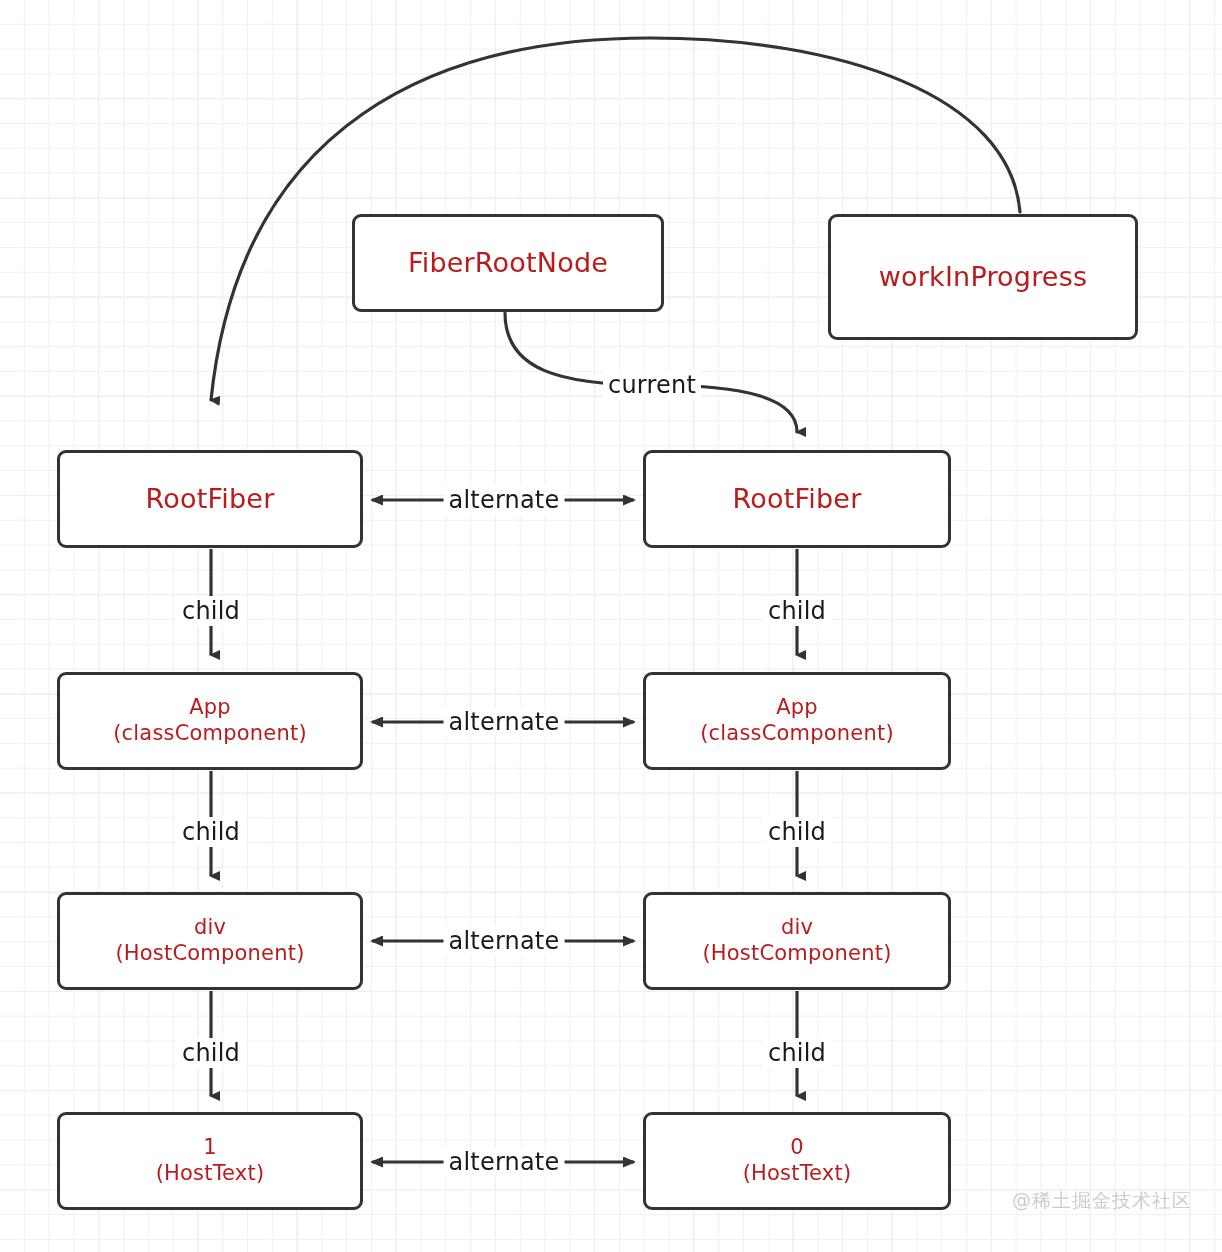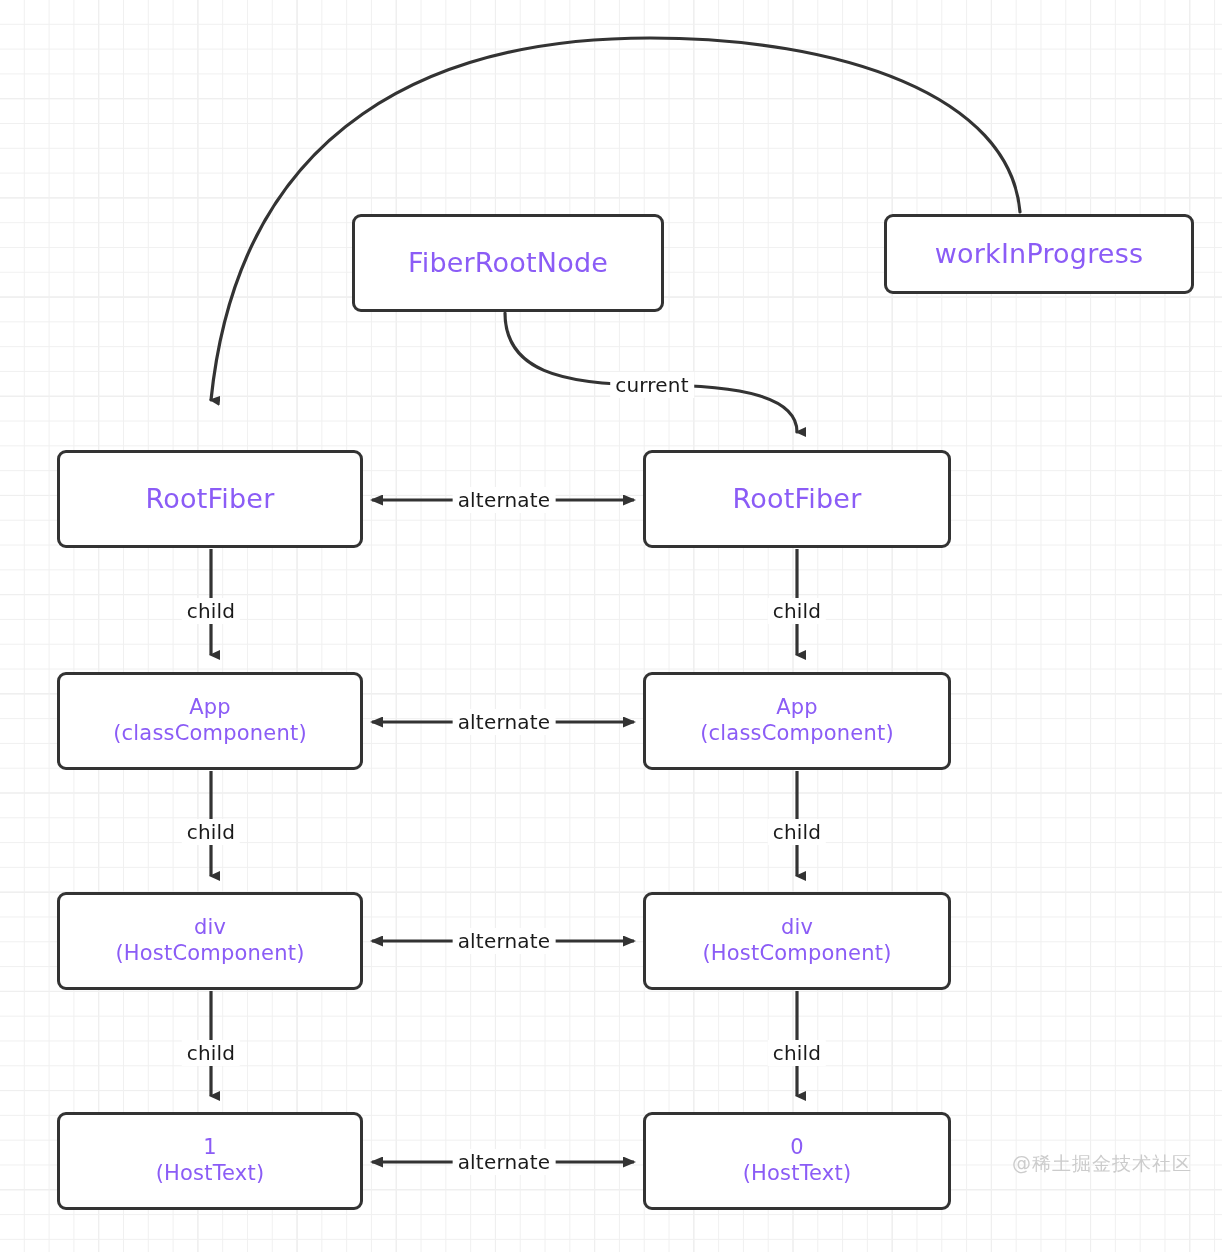--- a/index.html
+++ b/index.html
@@ -37,34 +37,34 @@
   .node {
     position: absolute;
     box-sizing: border-box;
     border: 3px solid #333333;
     border-radius: 9px;
     background: #ffffff;
     display: flex;
     flex-direction: column;
     align-items: center;
     justify-content: center;
-    color: #8b5cf6;
+    color: #b91c1c;
     font-family: "DejaVu Sans", "Liberation Sans", sans-serif;
     line-height: 1.22;
     letter-spacing: 0.2px;
   }
   .node .ln1 { font-size: 21px; }
   .node .ln2 { font-size: 21px; }
   .node.single .ln1 { font-size: 27px; }
 
   .edge-label {
     position: absolute;
     background: #ffffff;
     color: #1a1a1a;
-    font-size: 20px;
+    font-size: 24px;
     font-family: "DejaVu Sans", "Liberation Sans", sans-serif;
     line-height: 1;
     padding: 3px 5px;
     white-space: nowrap;
     transform: translate(-50%, -50%);
     letter-spacing: 0.2px;
   }
   .watermark {
     position: absolute;
     color: #cccccc;
@@ -131,21 +131,21 @@
     </g>
     <g>
       <line x1="372" y1="1162" x2="634" y2="1162" stroke="#333333" stroke-width="3" marker-start="url(#arrowStart)" marker-end="url(#arrowEnd)"></line>
     </g>
   </svg>
 
   <div class="node single" style="left:352px;top:214px;width:312px;height:98px;">
     <span class="ln1">FiberRootNode</span>
   </div>
 
-  <div class="node single" style="left:884px;top:214px;width:310px;height:80px;">
+  <div class="node single" style="left:828px;top:214px;width:310px;height:126px;">
     <span class="ln1">workInProgress</span>
   </div>
 
   <div class="node single" style="left:57px;top:450px;width:306px;height:98px;">
     <span class="ln1">RootFiber</span>
   </div>
 
   <div class="node single" style="left:643px;top:450px;width:308px;height:98px;">
     <span class="ln1">RootFiber</span>
   </div>
@@ -185,15 +185,15 @@
   <span class="edge-label" style="left:211px;top:611px;">child</span>
   <span class="edge-label" style="left:797px;top:611px;">child</span>
   <span class="edge-label" style="left:504px;top:722px;">alternate</span>
   <span class="edge-label" style="left:211px;top:832px;">child</span>
   <span class="edge-label" style="left:797px;top:832px;">child</span>
   <span class="edge-label" style="left:504px;top:941px;">alternate</span>
   <span class="edge-label" style="left:211px;top:1053px;">child</span>
   <span class="edge-label" style="left:797px;top:1053px;">child</span>
   <span class="edge-label" style="left:504px;top:1162px;">alternate</span>
 
-  <span class="watermark" style="left:1012px;top:1151px;">@稀土掘金技术社区</span>
+  <span class="watermark" style="left:1012px;top:1188px;">@稀土掘金技术社区</span>
 
 </div>
 
 </body></html>

